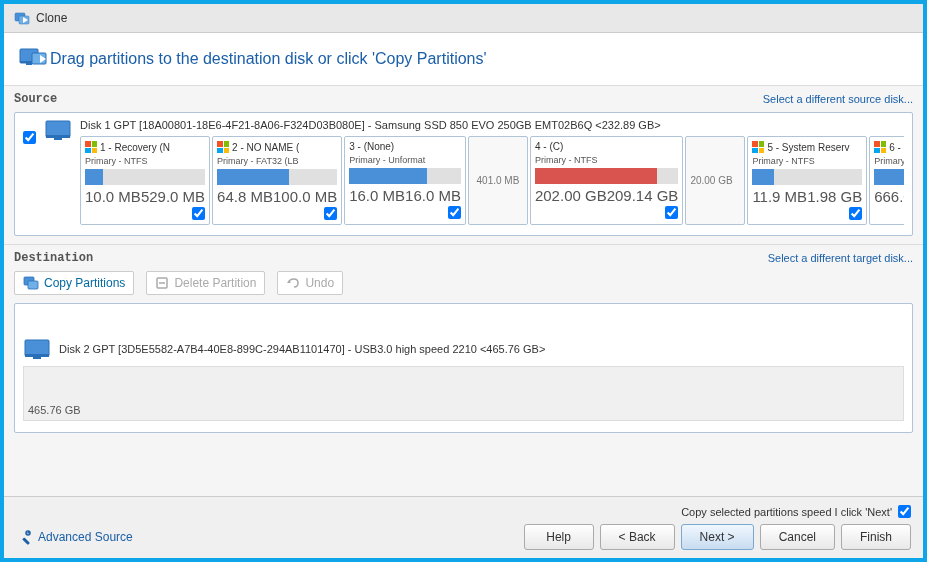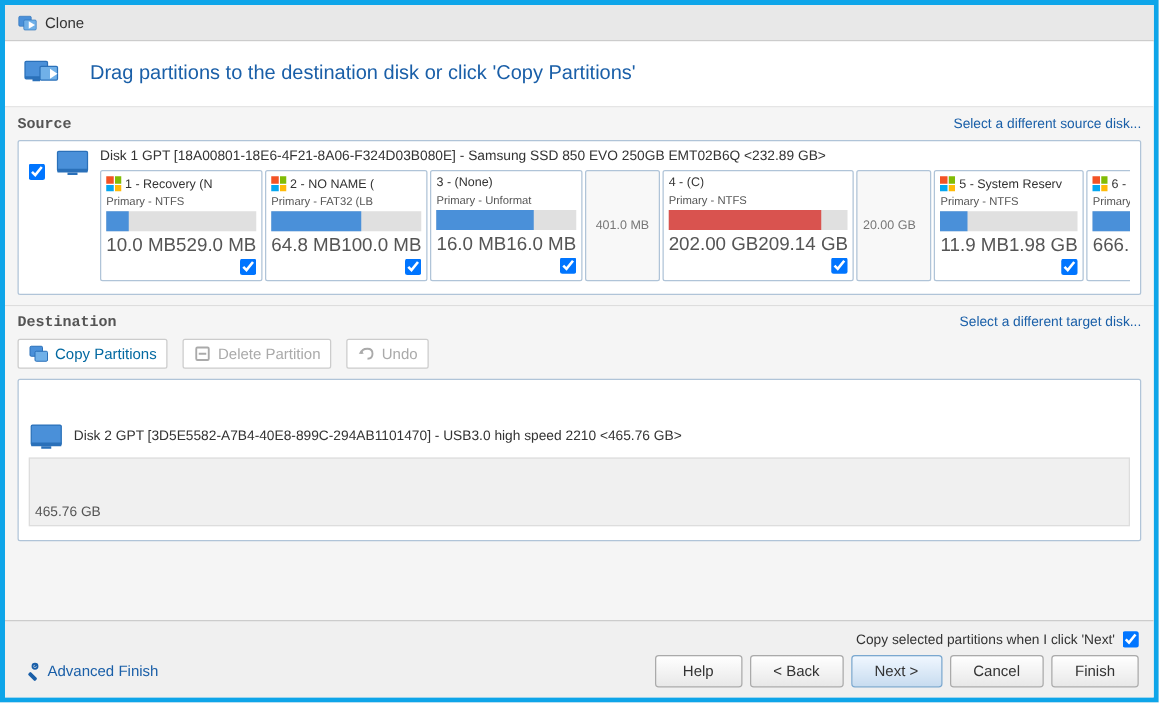--- a/index.html
+++ b/index.html
@@ -39,21 +39,21 @@
       flex-direction: column;
       padding: 0;
       overflow: hidden;
     }
     .instruction-bar {
       background: white;
       padding: 10px 14px;
       border-bottom: 1px solid #ddd;
       display: flex;
       align-items: center;
-      gap: 22px;
+      gap: 0;
     }
     .instruction-icon {
       width: 32px;
       height: 32px;
       flex-shrink: 0;
     }
     .instruction-text {
       color: #1a5fa8;
       font-size: 16px;
       font-weight: 400;
@@ -496,31 +496,31 @@
           <span class="disk-title">Disk 2 GPT [3D5E5582-A7B4-40E8-899C-294AB1101470] - USB3.0 high speed 2210  &lt;465.76 GB&gt;</span>
         </div>
         <div class="dest-disk-area">
           <span class="dest-size-label">465.76 GB</span>
         </div>
       </div>
     </div>
 
     <div class="footer-bar">
       <div class="copy-checkbox-row">
-        <span class="copy-label">Copy selected partitions when I click 'Next'</span>
+        <span class="copy-label">Copy selected partitions speed I click 'Next'</span>
         <input type="checkbox" checked="" style="">
       </div>
       <div class="button-row">
         <div class="advanced-options">
           <svg width="16" height="16" viewBox="0 0 16 16">
             <path d="M13 2 L11 4 L12 5 L14 3 Z" fill="#1a5fa8"></path>
             <rect x="6" y="8" width="3" height="8" rx="1" transform="rotate(-45 9 9)" fill="#1a5fa8"></rect>
             <circle cx="12" cy="4" r="2" fill="none" stroke="#1a5fa8" stroke-width="1.5"></circle>
           </svg>
-          <span>Advanced Finish</span>
+          <span>Advanced Source</span>
         </div>
         <div class="nav-buttons">
           <button class="nav-btn">
             <span>Help</span>
           </button>
           <button class="nav-btn">
             <span>&lt; Back</span>
           </button>
           <button class="nav-btn primary">
             <span>Next &gt;</span>

